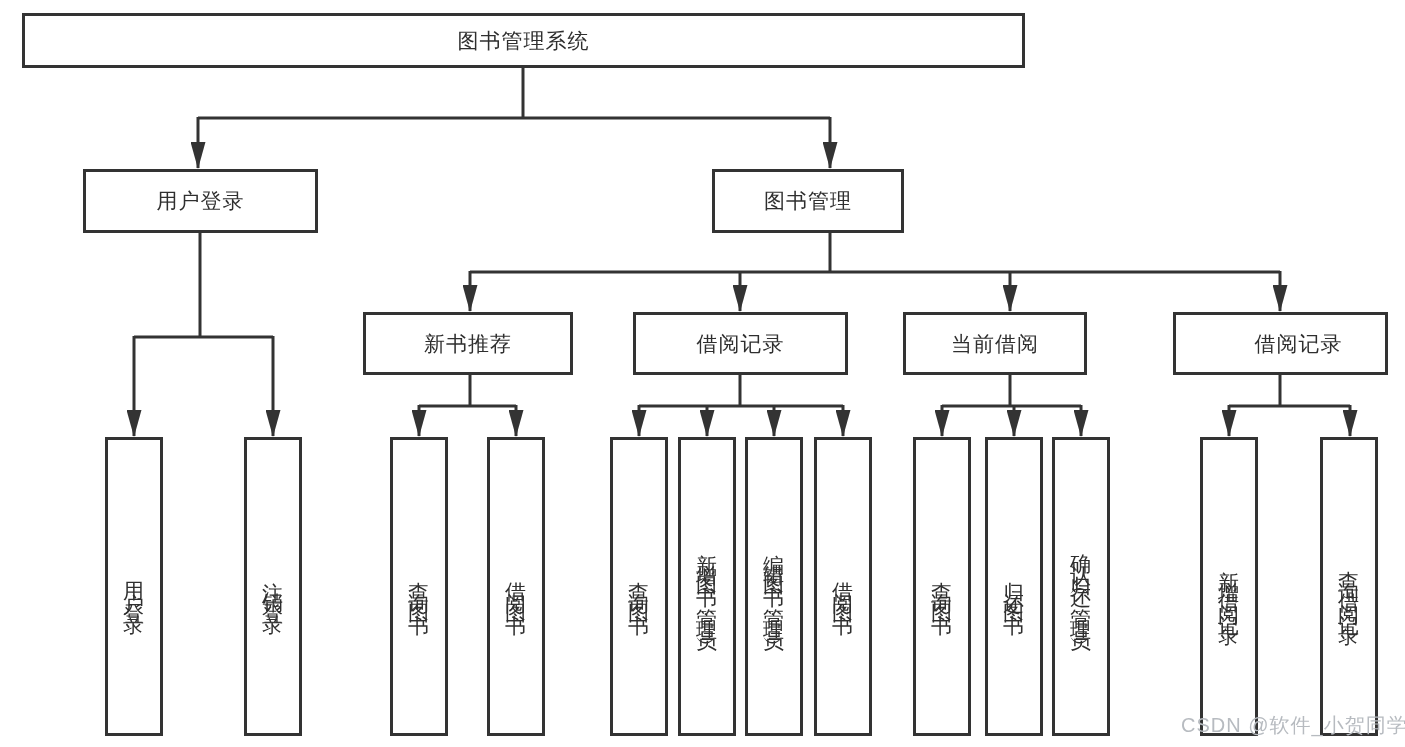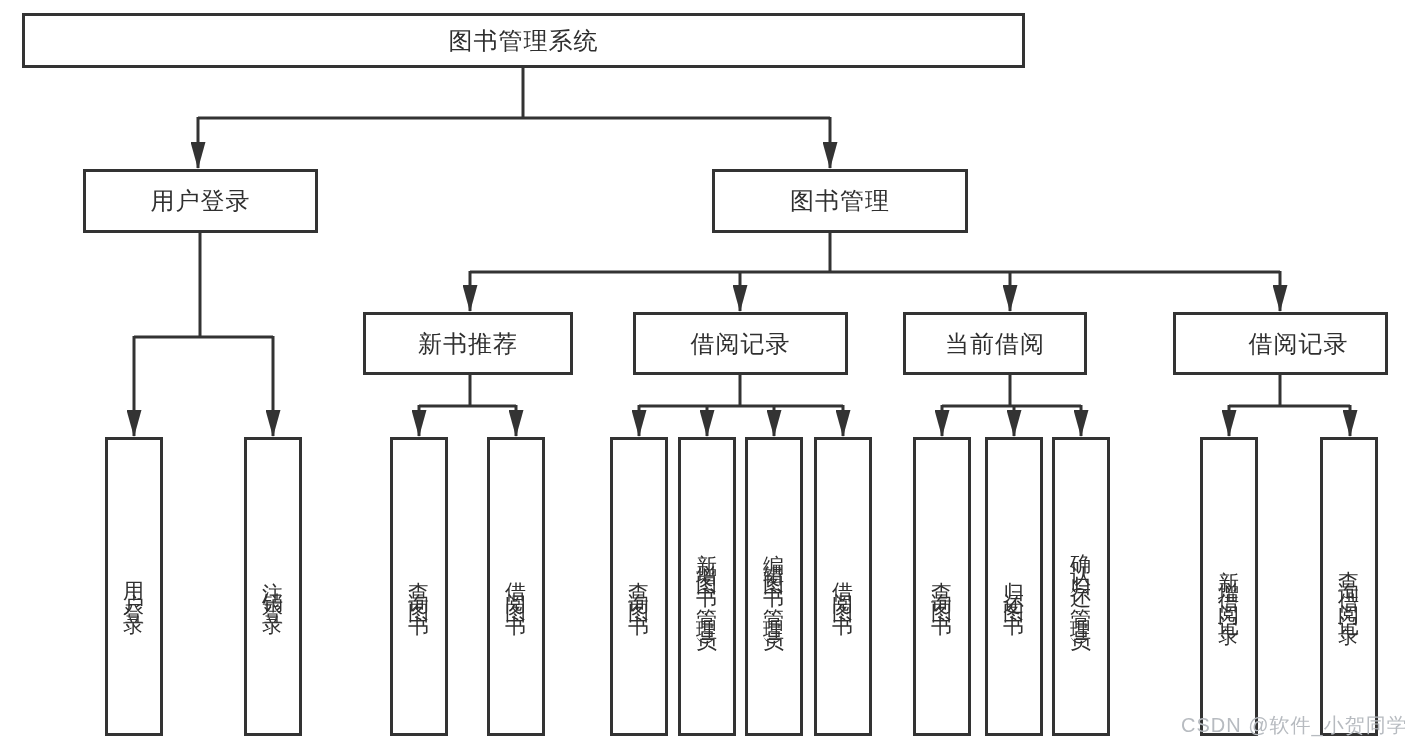--- a/index.html
+++ b/index.html
@@ -25,33 +25,33 @@
     position: absolute;
     box-sizing: border-box;
     background: #ffffff;
     border: 3px solid #333333;
     color: #2f2f2f;
     display: flex;
     align-items: center;
     justify-content: center;
     text-align: center;
   }
-  .h { font-size: 24px; letter-spacing: 1px; white-space: nowrap; }
+  .h { font-size: 21px; letter-spacing: 1px; white-space: nowrap; }
   .v .vtext {
     writing-mode: vertical-rl;
     text-orientation: upright;
     font-size: 21px;
     line-height: 1;
     letter-spacing: 11px;
     white-space: nowrap;
   }
   
   .pos-root          { left: 22px;   top: 13px;  width: 1003px; height: 55px; }
   .pos-user-login    { left: 83px;   top: 169px; width: 235px;  height: 64px; }
-  .pos-book-mgmt     { left: 712px;  top: 169px; width: 256px;  height: 64px; }
+  .pos-book-mgmt     { left: 712px;  top: 169px; width: 192px;  height: 64px; }
   .pos-new-book      { left: 363px;  top: 312px; width: 210px;  height: 63px; }
   .pos-book-borrow   { left: 633px;  top: 312px; width: 215px;  height: 63px; }
   .pos-cur-borrow    { left: 903px;  top: 312px; width: 184px;  height: 63px; }
   .pos-borrow-rec    { left: 1173px; top: 312px; width: 215px;  height: 63px; padding-left: 36px; }
   
   .leaf { top: 437px; width: 58px; height: 299px; }
   .pos-ul-login      { left: 105px; }
   .pos-ul-logout     { left: 244px; }
   .pos-nb-query      { left: 390px; }
   .pos-nb-borrow     { left: 487px; }

